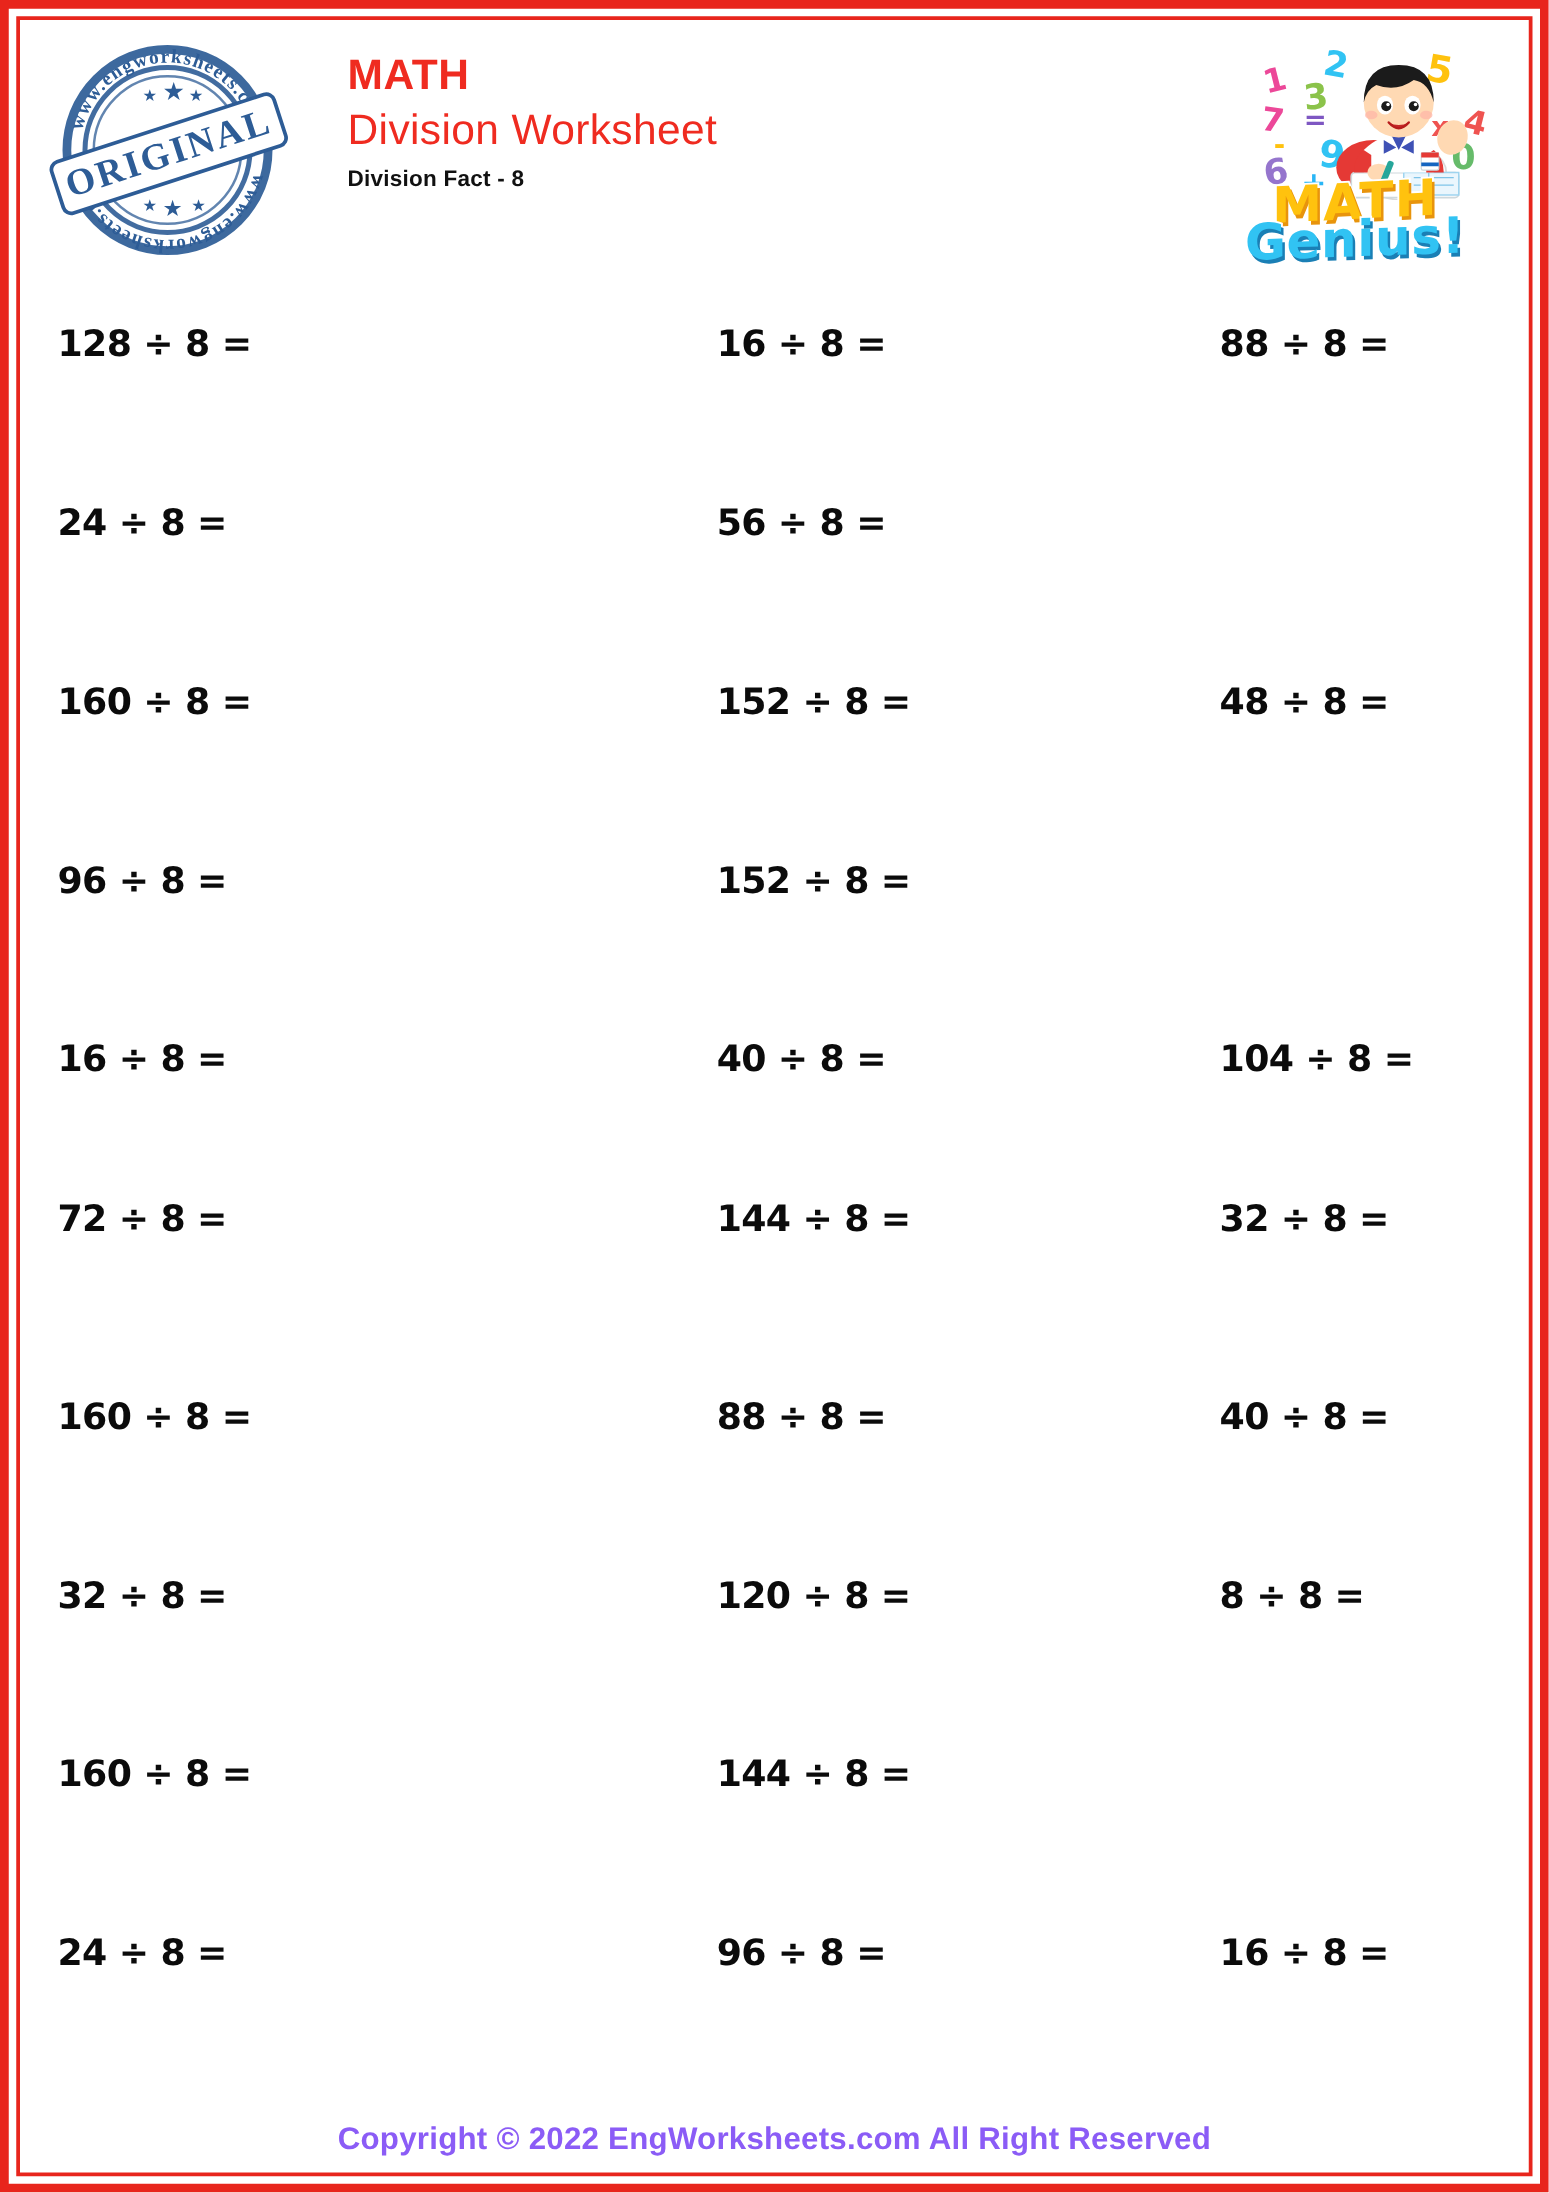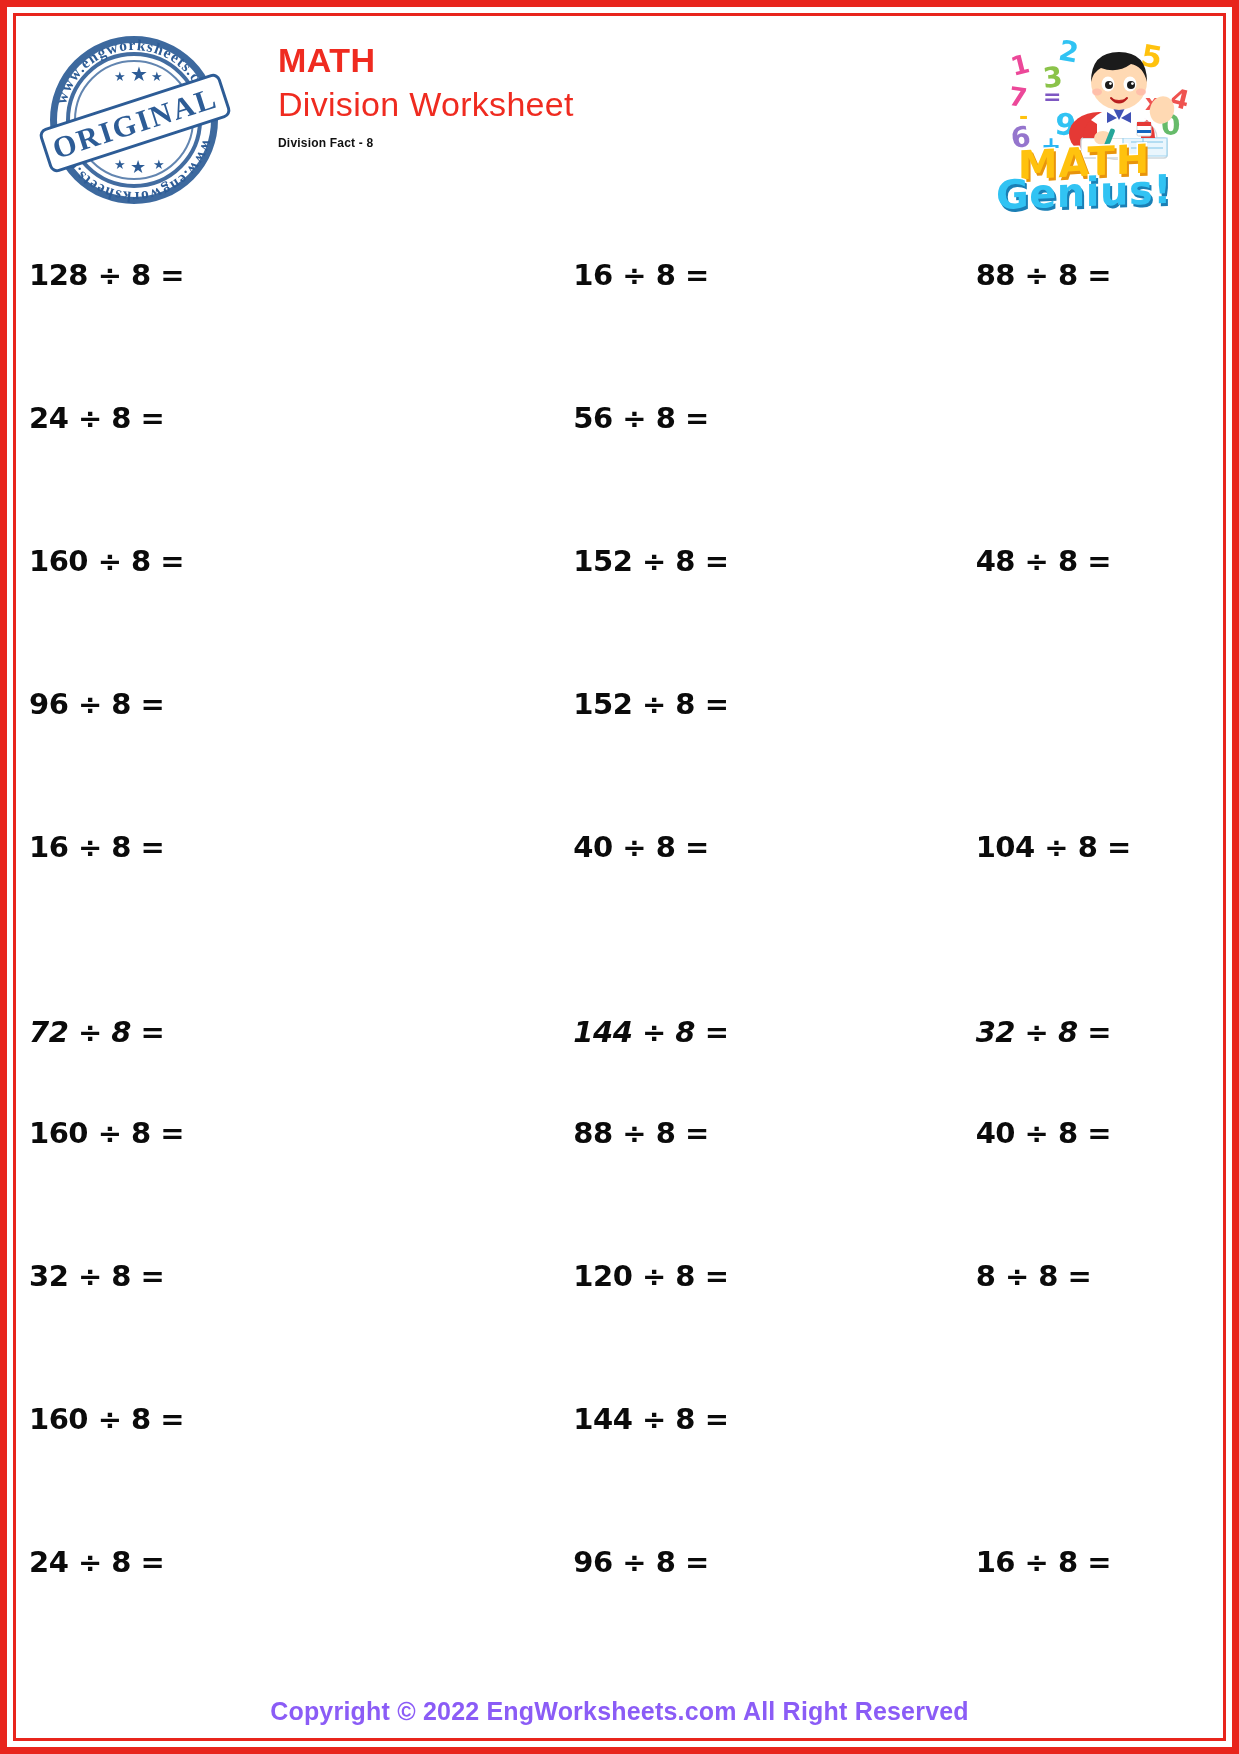--- a/index.html
+++ b/index.html
@@ -121,21 +121,21 @@
   }
   .title-sub {
     color: #ef2b20;
     font-size: 34px;
     font-weight: normal;
     line-height: 44px;
     letter-spacing: .3px;
   }
   .title-fact {
     color: #111111;
-    font-size: 12px;
+    font-size: 18px;
     font-weight: bold;
     line-height: 30px;
     margin-top: 2px;
     letter-spacing: .2px;
   }
 
   
   .logo {
     position: absolute;
     right: 14px;
@@ -205,21 +205,21 @@
     display: flex;
     align-items: center;
     box-sizing: border-box;
     font-family: "DejaVu Sans", sans-serif;
     font-weight: bold;
     font-size: 29px;
     color: #0b0b0b;
     letter-spacing: -0.5px;
     white-space: pre;
   }
-  .cell.c0 { padding-left: 13px; }
+  .cell.c0 { padding-left: 30px; }
   .cell.c1 { padding-left: 155px; }
   .cell.c2 { padding-left: 155px; }
 
   
   .footer {
     position: absolute;
     left: 0;
     bottom: 12px;
     width: 100%;
     text-align: center;
@@ -346,21 +346,21 @@
         </div>
         <div class="prow" style="top: 437px;">
           <div class="cell c0">96 ÷ 8 =</div>
           <div class="cell c2">152 ÷ 8 =</div>
         </div>
         <div class="prow" style="top: 580px;">
           <div class="cell c0">16 ÷ 8 =</div>
           <div class="cell c1">40 ÷ 8 =</div>
           <div class="cell c2">104 ÷ 8 =</div>
         </div>
-        <div class="prow" style="top: 765px; font-style: italic;">
+        <div class="prow" style="top: 708px;">
           <div class="cell c0">72 ÷ 8 =</div>
           <div class="cell c1">144 ÷ 8 =</div>
           <div class="cell c2">32 ÷ 8 =</div>
         </div>
         <div class="prow" style="top: 866px;">
           <div class="cell c0">160 ÷ 8 =</div>
           <div class="cell c1">88 ÷ 8 =</div>
           <div class="cell c2">40 ÷ 8 =</div>
         </div>
         <div class="prow" style="top: 1009px;">

